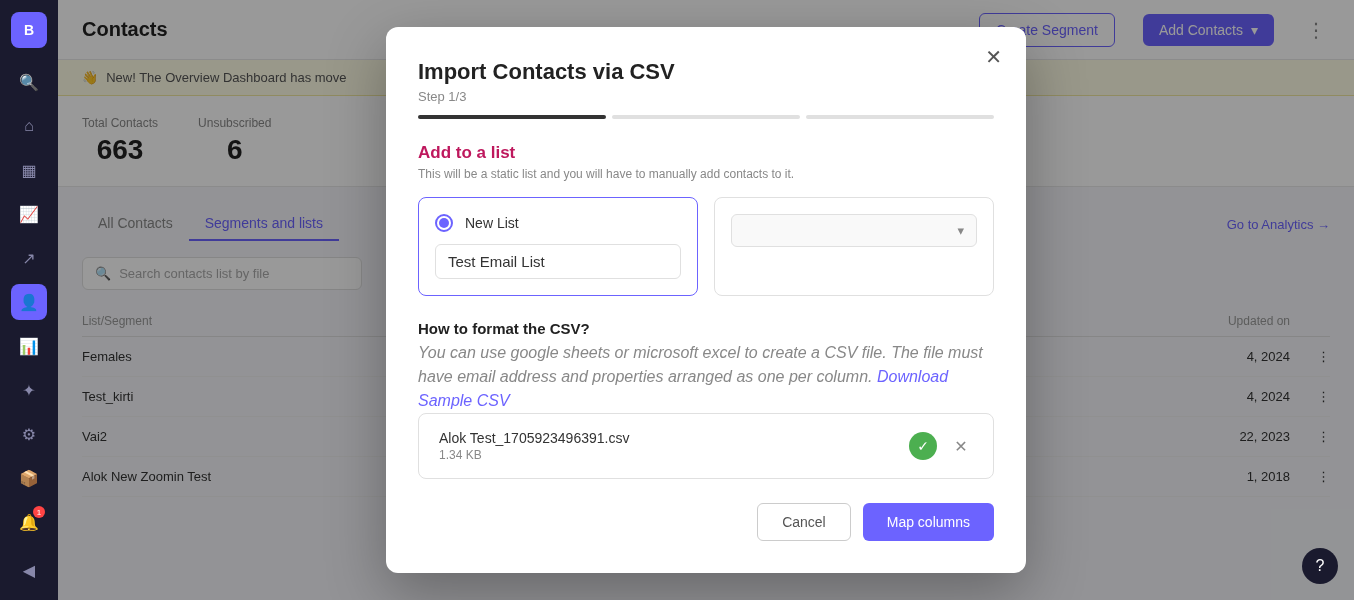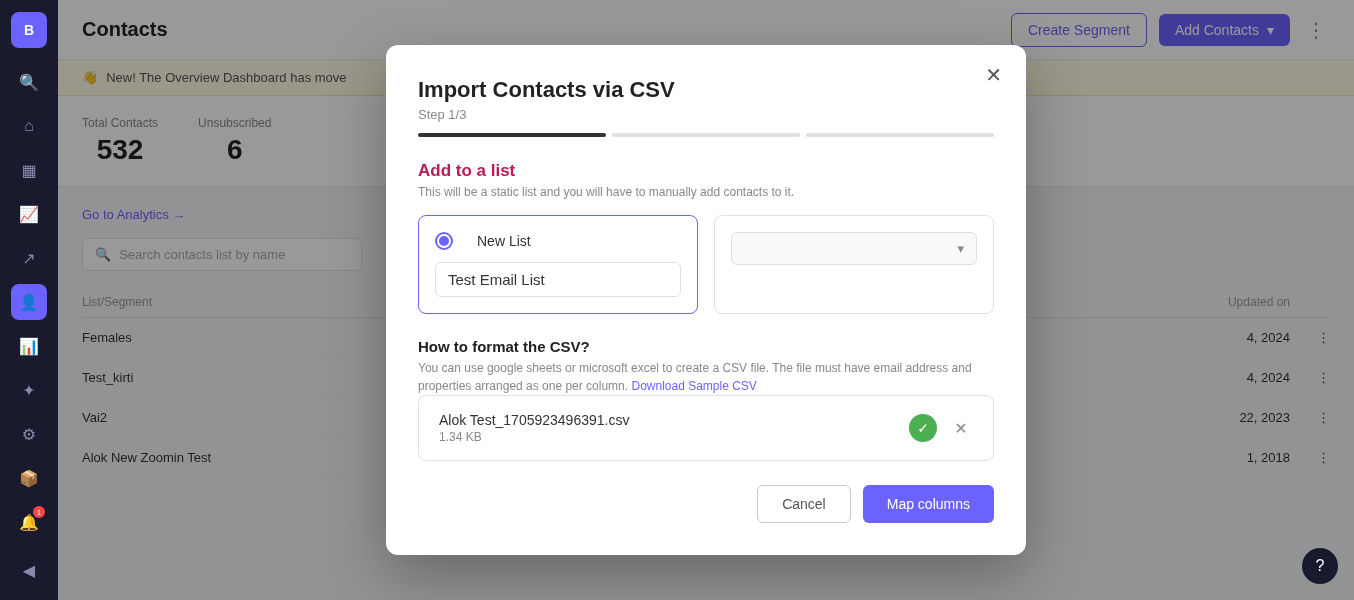--- a/index.html
+++ b/index.html
@@ -61,21 +61,21 @@
     }
 
     
     .header {
       background: white;
       padding: 0 24px;
       height: 60px;
       display: flex;
       align-items: center;
       border-bottom: 1px solid #e8e8e8;
-      gap: 12px;
+      gap: 28px;
     }
     .header-title {
       font-size: 20px;
       font-weight: 600;
       color: #222;
       flex: 1;
     }
     .btn-create-segment {
       background: white;
       border: 1.5px solid #6c63ff;
@@ -294,21 +294,21 @@
       border: 1.5px solid #e0e0e0;
       border-radius: 8px;
       padding: 16px;
     }
     .list-option.selected {
       border-color: #6c63ff;
     }
     .list-option-header {
       display: flex;
       align-items: center;
-      gap: 24px;
+      gap: 12px;
       margin-bottom: 12px;
     }
     .radio-outer {
       width: 18px; height: 18px;
       border-radius: 50%;
       border: 2px solid #ccc;
       display: flex; align-items: center; justify-content: center;
       cursor: pointer;
     }
     .radio-outer.checked {
@@ -347,23 +347,24 @@
     }
 
     
     .csv-title {
       font-size: 15px;
       font-weight: 600;
       color: #222;
       margin-bottom: 4px;
     }
     .csv-desc {
-      font-size: 12px;
+      font-size: 16px;
       color: #888;
       line-height: 1.5;
+      font-style: italic;
     }
     .csv-link {
       color: #6c63ff;
       text-decoration: none;
     }
     .file-upload-box {
       border: 1.5px solid #e0e0e0;
       border-radius: 8px;
       padding: 16px 20px;
       display: flex;
@@ -478,36 +479,40 @@
   </div>
 
   <div class="notification-bar">
     <span>👋</span>
     <span>New! The Overview Dashboard has move</span>
   </div>
 
   <div class="stats-row">
     <div class="stat-item">
       <div class="stat-label">Total Contacts</div>
-      <div class="stat-value">532</div>
+      <div class="stat-value">663</div>
     </div>
     <div class="stat-item">
       <div class="stat-label">Unsubscribed</div>
       <div class="stat-value">6</div>
     </div>
   </div>
 
   <div class="content">
     <div class="content-header">
+      <div class="tabs">
+        <div class="tab">All Contacts</div>
+        <div class="tab active">Segments and lists</div>
+      </div>
       <a class="analytics-link">Go to Analytics →</a>
     </div>
 
     <div class="search-bar">
       <span>🔍</span>
-      <span>Search contacts list by name</span>
+      <span>Search contacts list by file</span>
     </div>
 
     <div>
       <div class="table-header">
         <div class="col-name">List/Segment</div>
         <div class="col-date">Updated on</div>
         <div class="col-actions"></div>
       </div>
       <div class="table-row">
         <div class="col-name">Females</div>

